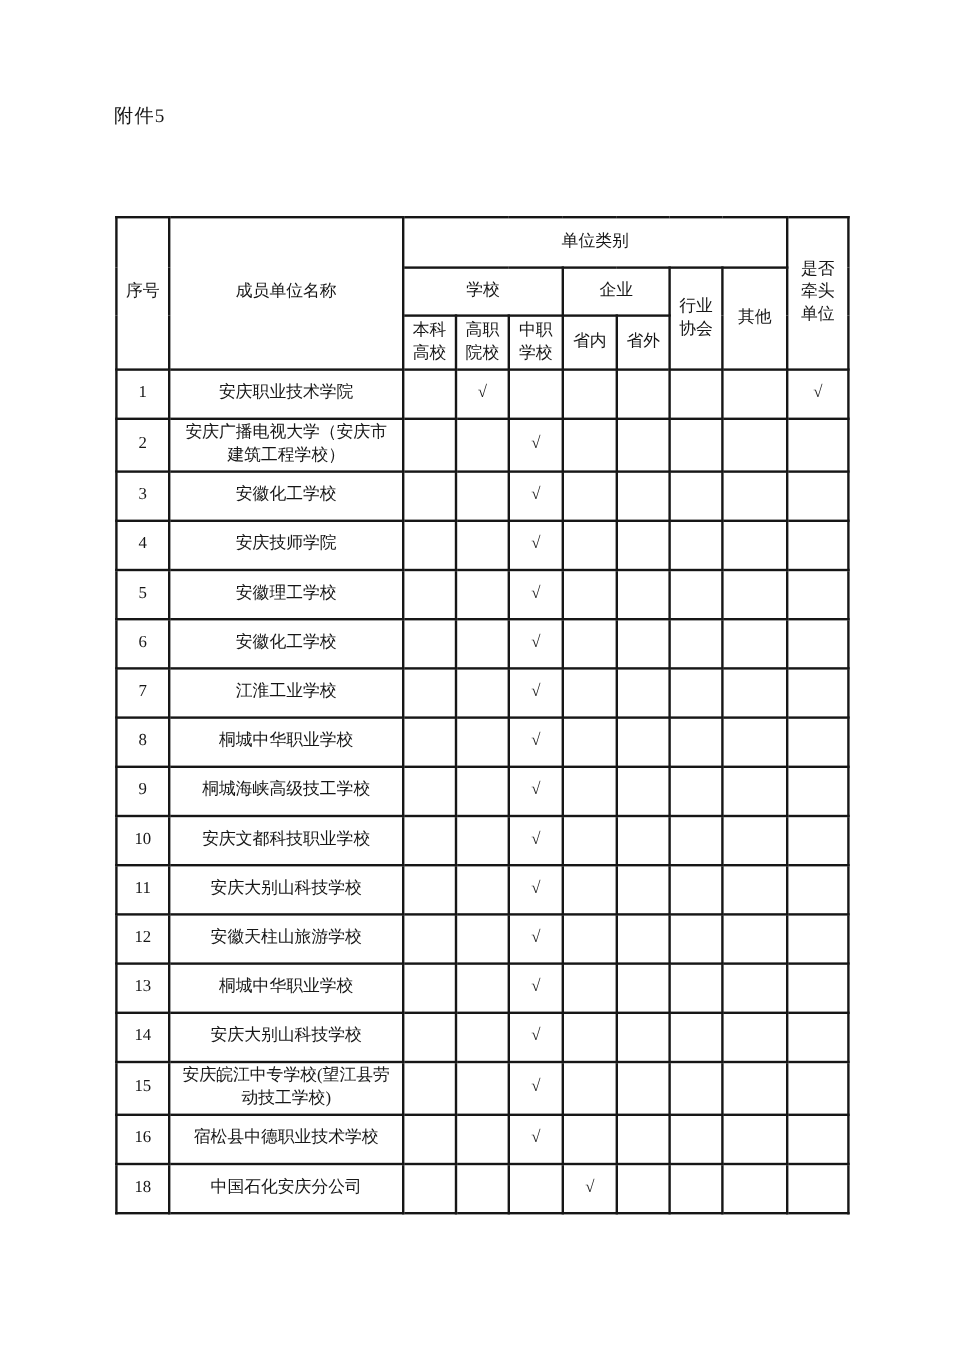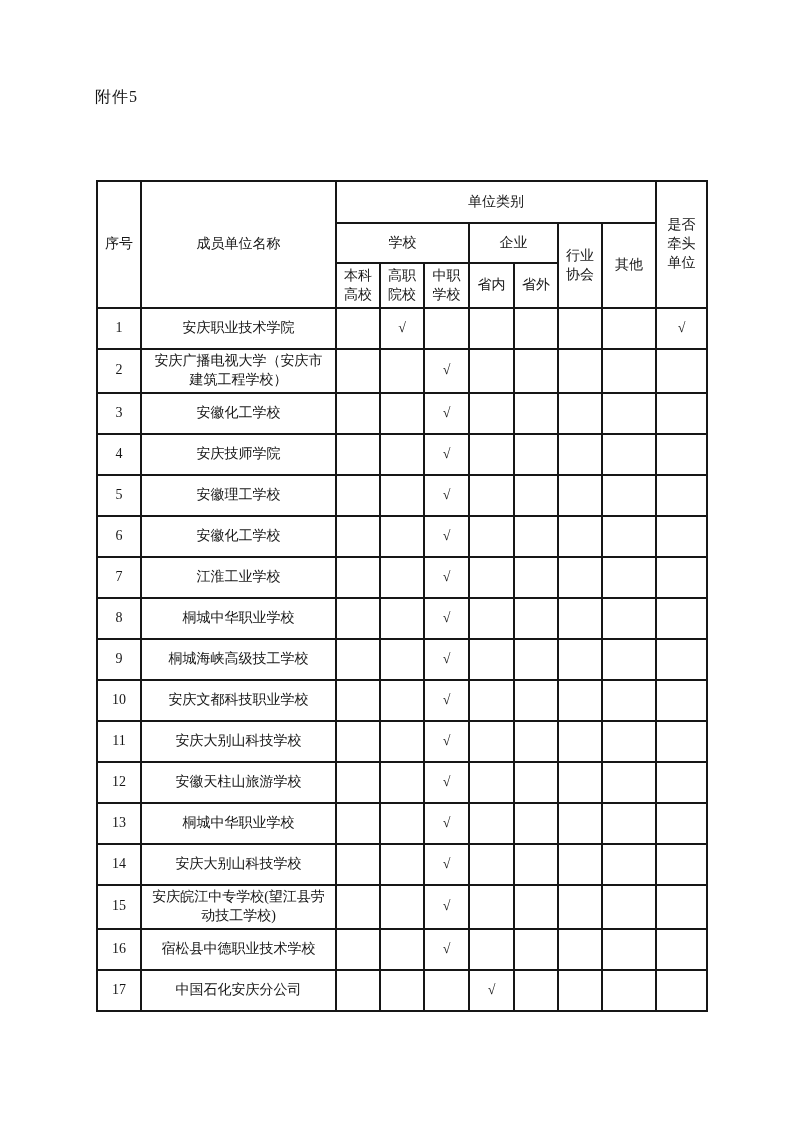--- a/index.html
+++ b/index.html
@@ -290,21 +290,21 @@
     <td class="c-check"></td>
     <td class="c-check">√</td>
     <td class="c-check"></td>
     <td class="c-check"></td>
     <td class="c-check"></td>
     <td class="c-check"></td>
     <td class="c-check"></td>
   </tr>
 
   <tr>
-    <td class="c-seq">17</td>
+    <td class="c-seq">18</td>
     <td class="c-name">中国石化安庆分公司</td>
     <td class="c-check"></td>
     <td class="c-check"></td>
     <td class="c-check"></td>
     <td class="c-check">√</td>
     <td class="c-check"></td>
     <td class="c-check"></td>
     <td class="c-check"></td>
     <td class="c-check"></td>
   </tr>

